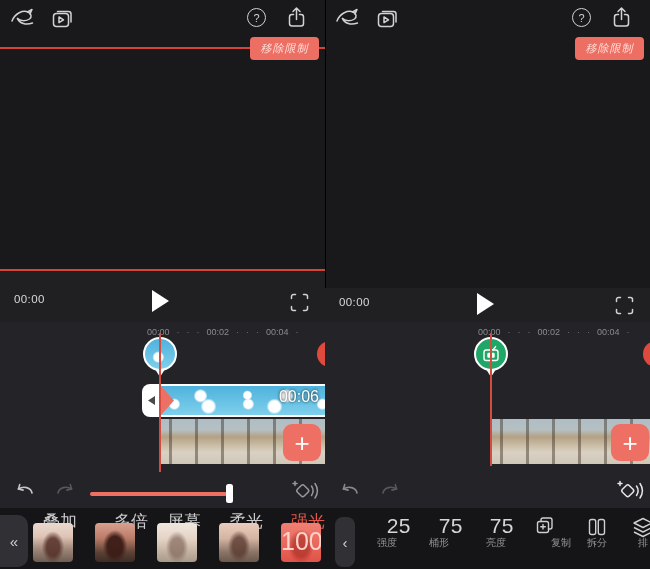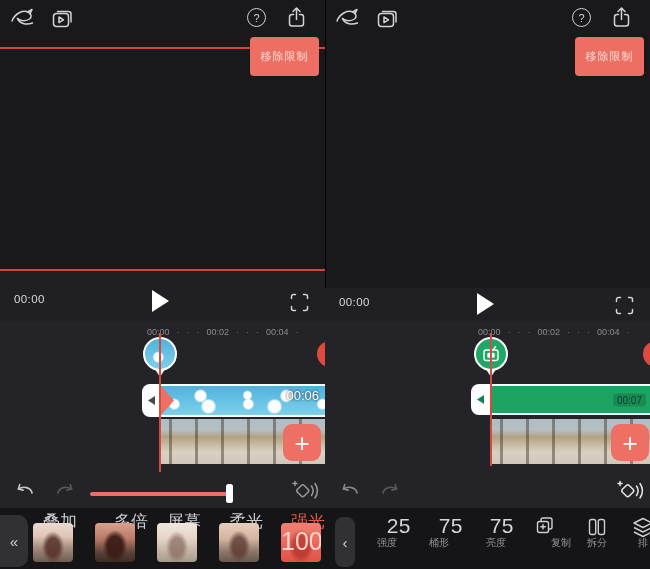--- a/index.html
+++ b/index.html
@@ -10,23 +10,23 @@
   #p-left { left:0; }
   #p-right { left:325px; box-shadow:inset 1px 0 0 #000; }
   .abs { position:absolute; }
 
   
   .topbar { position:absolute; top:0; left:0; width:325px; height:36px; }
   .tb-icon { position:absolute; }
   .icon-stroke { stroke:#d2d2d5; fill:none; stroke-width:1.5; stroke-linecap:round; stroke-linejoin:round; }
   .help-circle { width:19px; height:19px; border:1.5px solid #d2d2d5; border-radius:50%;
     color:#d2d2d5; font-size:11px; display:flex; align-items:center; justify-content:center; }
-  .remove-btn { position:absolute; top:37px; left:250px; width:69px; height:39px; border:none;
+  .remove-btn { position:absolute; top:37px; left:250px; width:69px; height:23px; border:none;
     background:#ed6e63; color:#ffe0da; font-size:11px; border-radius:4px;
-    font-family:inherit; letter-spacing:1px; z-index:6; }
+    font-family:inherit; letter-spacing:1px; z-index:6;font-style:italic; }
 
   
   .redline { position:absolute; left:0; width:325px; height:2px; background:#d84337; z-index:5; }
   .canvas { position:absolute; left:0; background:#060607; overflow:hidden; }
 
   
   .controls { position:absolute; left:0; width:325px; background:#202023; z-index:4; }
   .time { position:absolute; left:14px; top:22px; font-size:11.5px; color:#d8d8da; letter-spacing:.4px; }
   .play-tri { position:absolute; left:152px; top:19px; width:0; height:0;
     border-left:17px solid #fff; border-top:11px solid transparent; border-bottom:11px solid transparent; }
@@ -46,21 +46,21 @@
       radial-gradient(circle 7px at 46% 30%, #fdfeff 0 70%, rgba(255,255,255,0) 100%),
       radial-gradient(circle 8px at 72% 62%, #fff 0 70%, rgba(255,255,255,0) 100%),
       radial-gradient(circle 5px at 92% 28%, #fff 0 70%, rgba(255,255,255,0) 100%),
       linear-gradient(180deg,#4fb2dc,#7fd0ec);
     background-size:74px 33px,86px 33px,66px 33px,94px 33px,100% 100%; }
   .clip-box { position:absolute; top:384px; background:#fff; border-radius:8px 0 0 8px; z-index:8; }
   .clip-handle-ch { position:absolute; left:6px; width:7px; height:9px; clip-path:polygon(100% 0,100% 100%,0 50%); }
   .clip-inner { position:absolute; top:2px; bottom:2px; left:19px; right:0; overflow:hidden; }
   .wedge { position:absolute; left:0; top:0; bottom:0; width:13px; background:#ee6f63;
     clip-path:polygon(0 0,100% 50%,0 100%); }
-  .clip-time-l { position:absolute; right:6px; top:2px; font-size:13px; color:#fff;
+  .clip-time-l { position:absolute; right:6px; top:2px; font-size:16px; color:#fff;
     text-shadow:0 0 3px rgba(0,0,0,.9); }
   .clip-time-r { position:absolute; right:4px; top:50%; transform:translateY(-50%); font-size:10px;
     color:#0b3f27; background:rgba(0,0,0,.15); padding:1px 4px; border-radius:3px; }
   .street { background:
       repeating-linear-gradient(90deg, rgba(0,0,0,0) 0 9px, rgba(62,48,36,.45) 9px 12px, rgba(0,0,0,0) 12px 26px),
       linear-gradient(180deg,#aebdc6 0%,#b6c0c2 24%,#b3a184 40%,#c9bda6 58%,#d9d1c3 74%,#cfc7b8 100%); }
   .track { position:absolute; top:419px; height:45px; z-index:7; }
   .plus-btn { position:absolute; top:424px; width:38px; height:37px; background:#ee6f63; border:none;
     border-radius:9px; color:#fff; font-size:26px; font-weight:300; line-height:34px; text-align:center;
     z-index:9; font-family:inherit; }
@@ -287,26 +287,20 @@
       <svg style="position:absolute;left:5px;top:5px" width="20" height="20" viewBox="0 0 20 20">
         <g stroke="#fff" fill="none" stroke-width="1.4" stroke-linecap="round">
           <rect x="3" y="6" width="14" height="10.5" rx="2.2"></rect>
           <path d="M12 6 l2.6 -3.4"></path>
           <rect x="6.3" y="8.8" width="7.4" height="5" rx="1.2" fill="#fff" stroke="none"></rect>
         </g>
       </svg>
     </div>
     <div class="playhead" style="left:165px;height:133px"></div>
 
-    <div class="clip-box" style="left:146px;width:179px;height:31px">
-      <div class="clip-handle-ch" style="top:11px;background:#0e8653"></div>
-      <div class="clip-inner" style="left:21px;background:#1da463">
-        <span class="clip-time-r">00:07</span>
-      </div>
-    </div>
 
     <div class="track street" style="left:166px;width:159px"></div>
     <button class="plus-btn" style="left:286px">+</button>
     <div class="edge-red-circle" style="left:318px"></div>
 
     <svg class="bbar-icon" style="left:13px;top:481px" width="23" height="18" viewBox="0 0 23 18">
       <g stroke="#88888c" fill="none" stroke-width="1.6" stroke-linecap="round">
         <path d="M19 12 C18 6.5 10.5 4.5 5.5 8"></path>
           <path d="M5.5 8 l1.2 -4.4"></path>
           <path d="M5.5 8 l4.6 1.1"></path>

